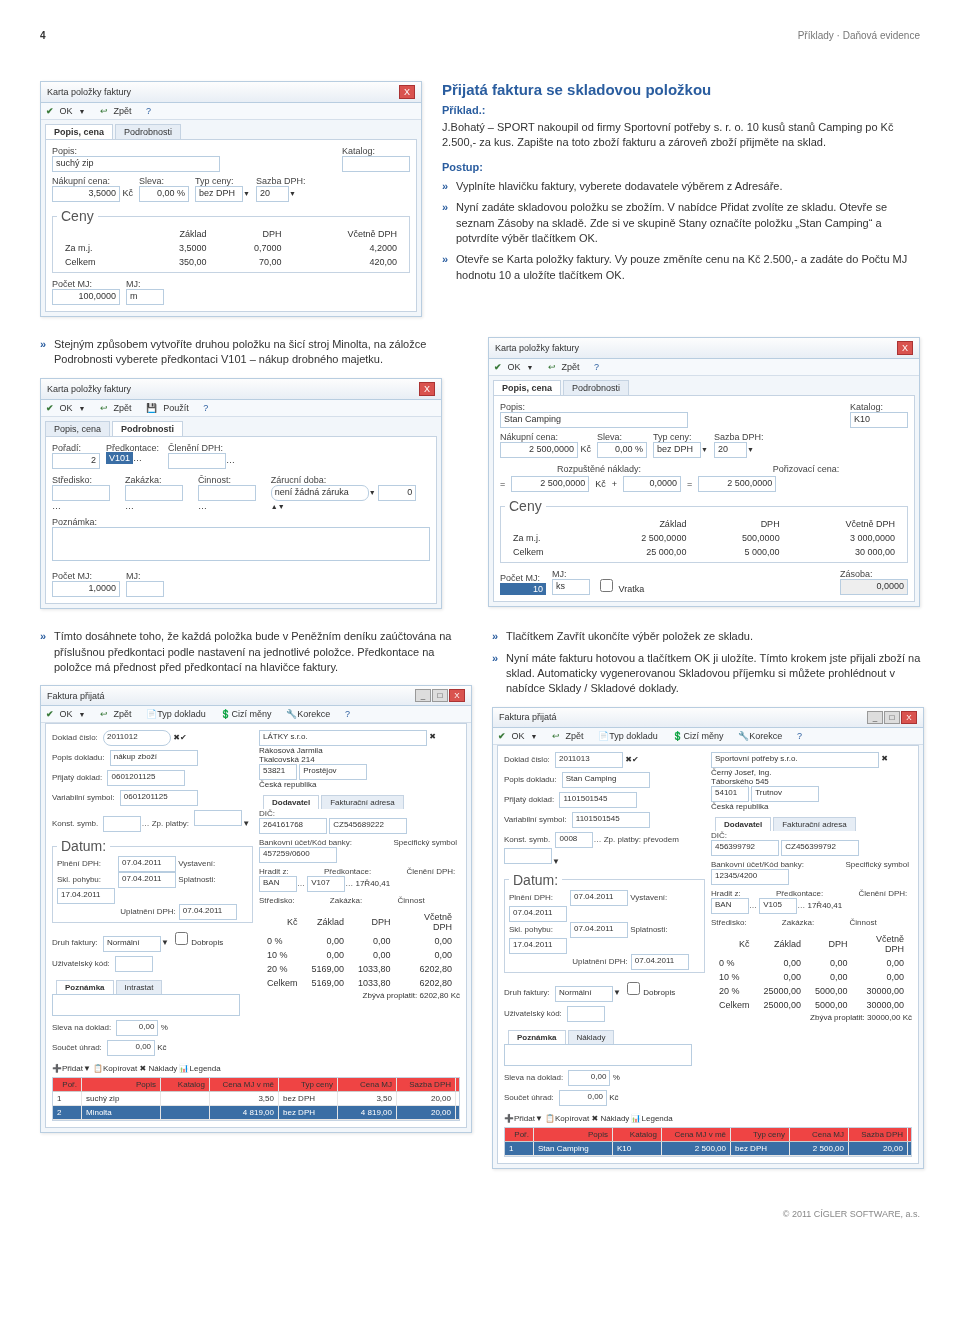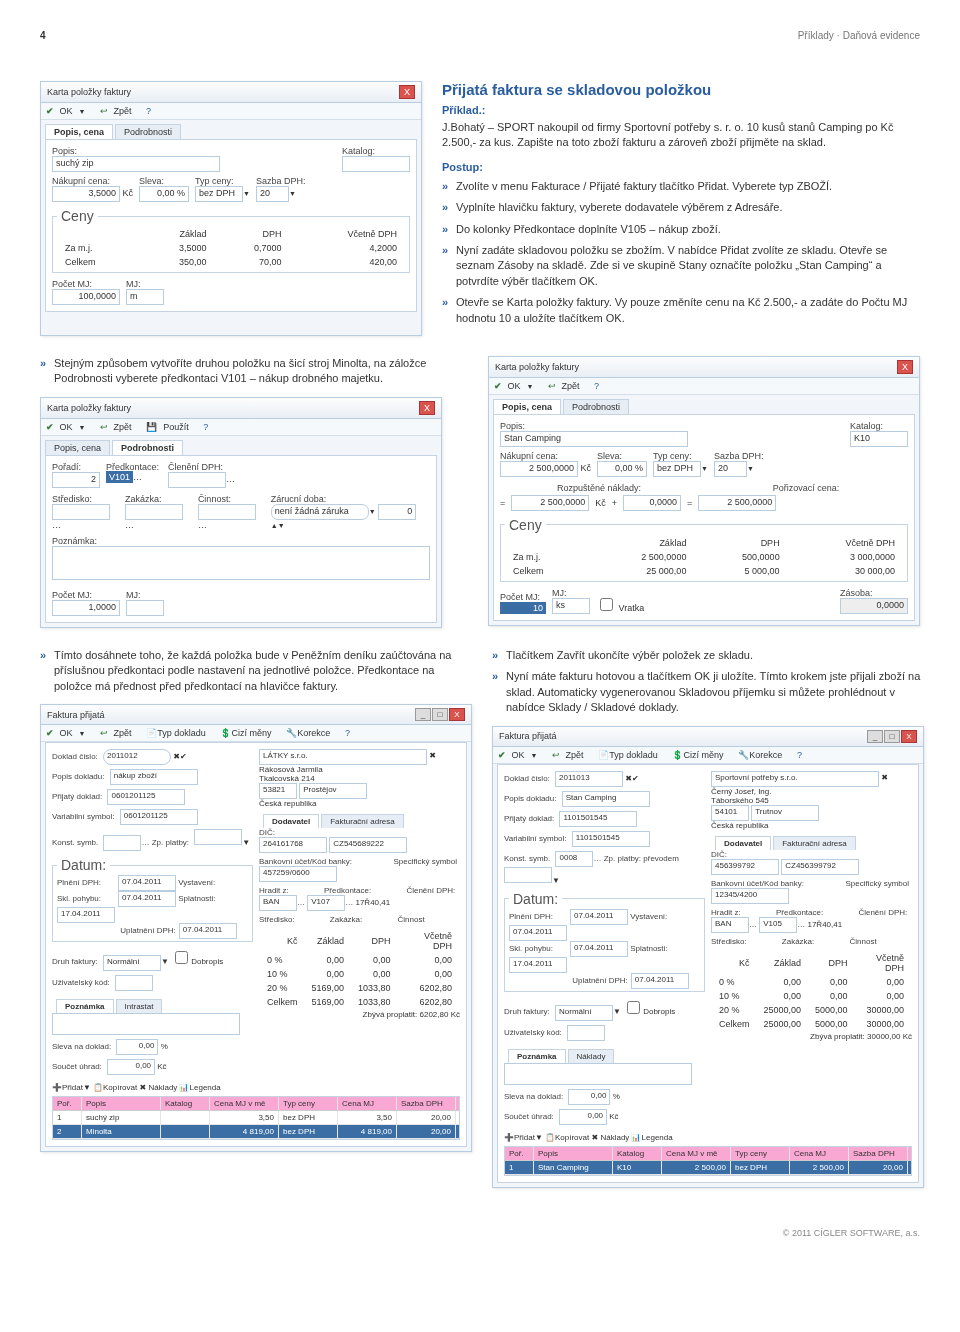--- a/index.html
+++ b/index.html
@@ -41,21 +41,21 @@
   .tabrow { display: flex; gap: 2px; padding: 4px 4px 0 4px; }
   .tab { background: #e6edf5; border: 1px solid #c5d3e2; border-bottom: none; padding: 2px 8px; }
   .tab.active { background: #fff; font-weight: bold; }
   .body { background: #fff; border: 1px solid #c5d3e2; margin: 0 4px 4px 4px; padding: 6px; }
   .lbl { color: #444; display: inline-block; margin-right: 3px; }
   .inp { border: 1px solid #b8cde0; background: #fff; padding: 1px 3px; display: inline-block; min-width: 30px; height: 12px; vertical-align: middle; }
   .drop { border: 1px solid #b8cde0; background: #fff; padding: 1px 3px; display: inline-block; min-width: 40px; height: 12px; }
   .fld { margin-bottom: 4px; }
   .grid { border: 1px solid #c5d3e2; background: #fff; margin-top: 4px; }
   .grid-row { display: flex; border-bottom: 1px solid #e5e5e5; font-size: 8px; }
-  .grid-row.hdr { background: #f9a8d4; border-bottom: 1px solid #ccc; }
+  .grid-row.hdr { background: #ef4444; border-bottom: 1px solid #ccc; text-align: right; }
   .grid-row span { padding: 2px 4px; border-right: 1px solid #e5e5e5; overflow: hidden; white-space: nowrap; }
   .grid-row.sel { background: #3a6ea5; color: #fff; }
   .ceny-table { width: 100%; font-size: 9px; }
   .ceny-table td { padding: 1px 6px; text-align: right; }
   .ceny-table td.lbl-cell { text-align: left; }
   fieldset.ceny { border: 1px solid #c5d3e2; margin: 6px 0; padding: 2px 4px; }
   fieldset.ceny legend { color: #555; font-size: 14px; padding: 0 4px; }
   .ok-btn { display: inline-flex; align-items: center; gap: 2px; }
   .ok-ico { color: #3a7a3a; font-weight: bold; }
   .back-ico { color: #3a7a3a; }
@@ -147,23 +147,21 @@
       </div>
     </div>
   </div>
 
   <div style="flex:1;">
     <h2>Přijatá faktura se skladovou položkou</h2>
     <div class="example-label">Příklad.:</div>
     <div class="example-body">J.Bohatý – SPORT nakoupil od firmy Sportovní potřeby s. r. o. 10 kusů stanů Camping po Kč 2.500,- za kus. Zapište na toto zboží fakturu a zároveň zboží přijměte na sklad.</div>
     <div class="postup-label">Postup:</div>
     <ul class="steps">
-      <li>Zvolíte v menu Fakturace / Přijaté faktury tlačítko Přidat. Vyberete typ ZBOŽÍ.</li>
       <li>Vyplníte hlavičku faktury, vyberete dodavatele výběrem z Adresáře.</li>
-      <li>Do kolonky Předkontace doplníte V105 – nákup zboží.</li>
       <li>Nyní zadáte skladovou položku se zbožím. V nabídce Přidat zvolíte ze skladu. Otevře se seznam Zásoby na skladě. Zde si ve skupině Stany označíte položku „Stan Camping“ a potvrdíte výběr tlačítkem OK.</li>
       <li>Otevře se Karta položky faktury. Vy pouze změníte cenu na Kč 2.500,- a zadáte do Počtu MJ hodnotu 10 a uložíte tlačítkem OK.</li>
     </ul>
   </div>
 </div>
 
 <div class="row-mid">
   <div style="flex:1;">
     <ul class="steps">
       <li>Stejným způsobem vytvoříte druhou položku na šicí stroj Minolta, na záložce Podrobnosti vyberete předkontaci V101 – nákup drobného majetku.</li>

